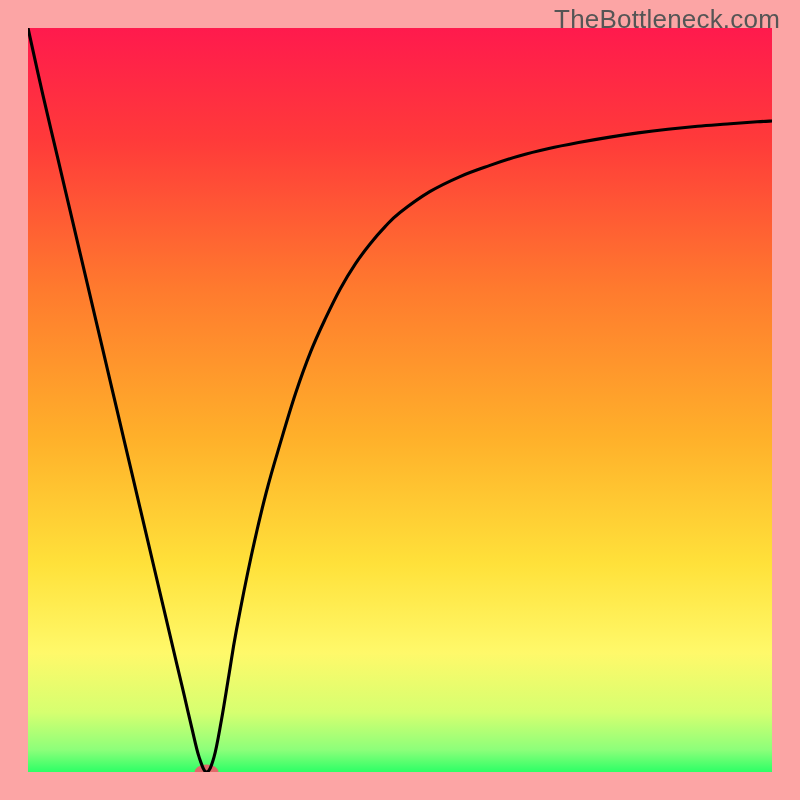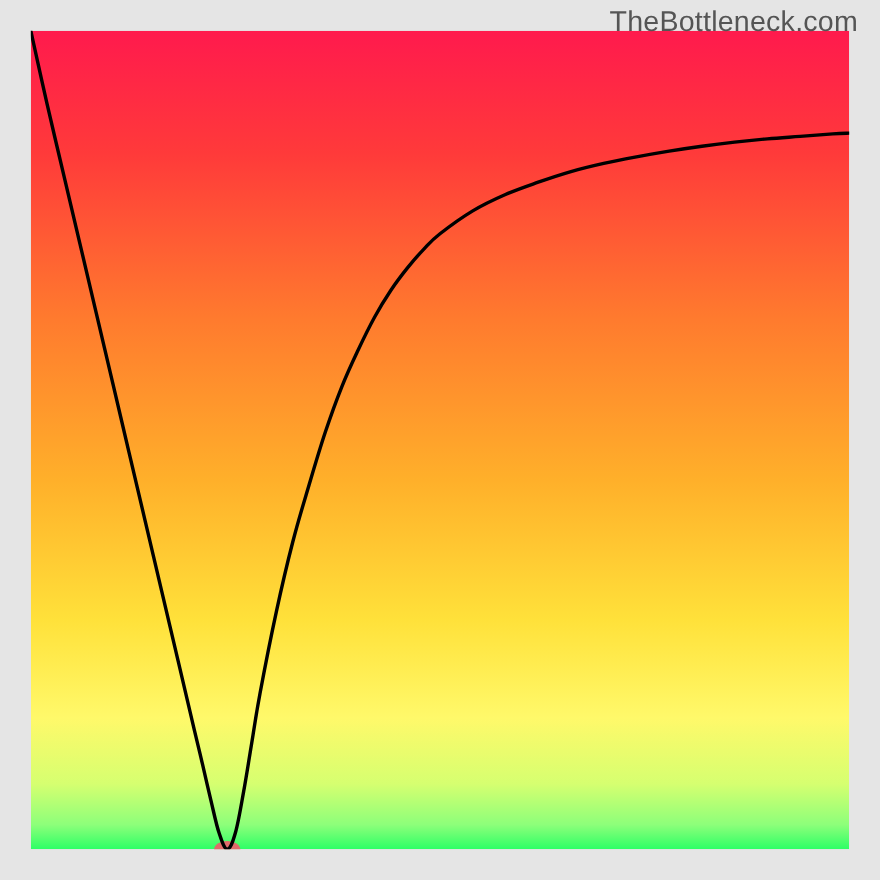--- a/index.html
+++ b/index.html
@@ -8,21 +8,21 @@
     width: 800px;
     height: 800px;
     overflow: hidden;
     background: #000;
     font-family: Arial, Helvetica, sans-serif;
   }
   .chart-outer {
     position: relative;
     width: 800px;
     height: 800px;
-    background: #e5e5e5;
+    background: #fca5a5;
   }
   .plot-area {
     position: absolute;
     left: 28px;
     top: 28px;
     width: 744px;
     height: 744px;
   }
   .watermark {
     position: absolute;

